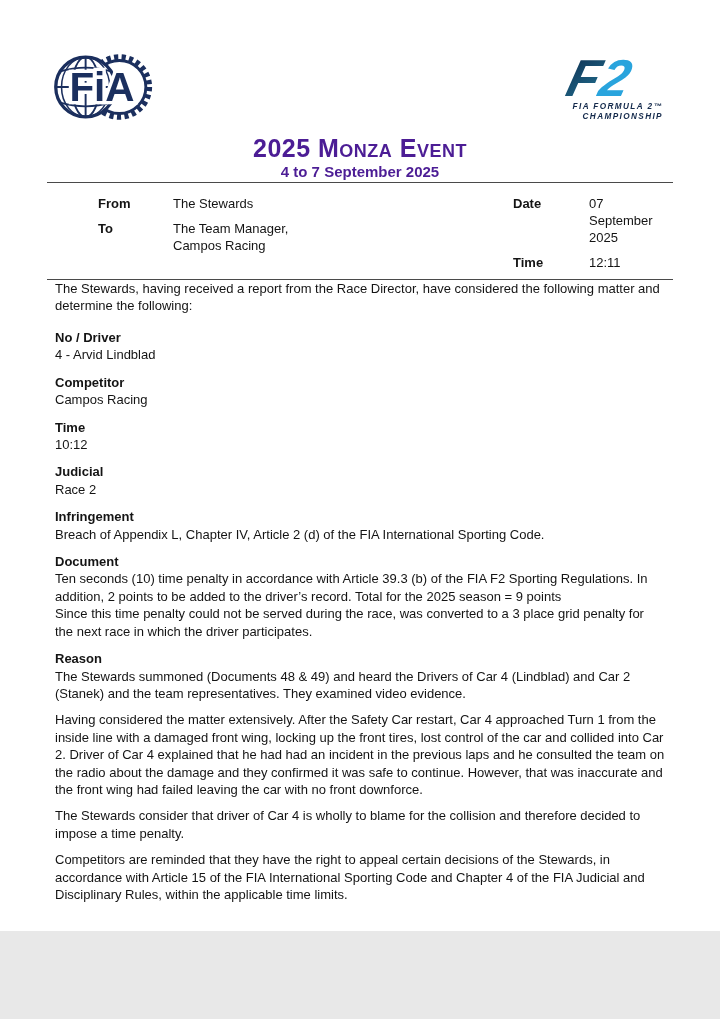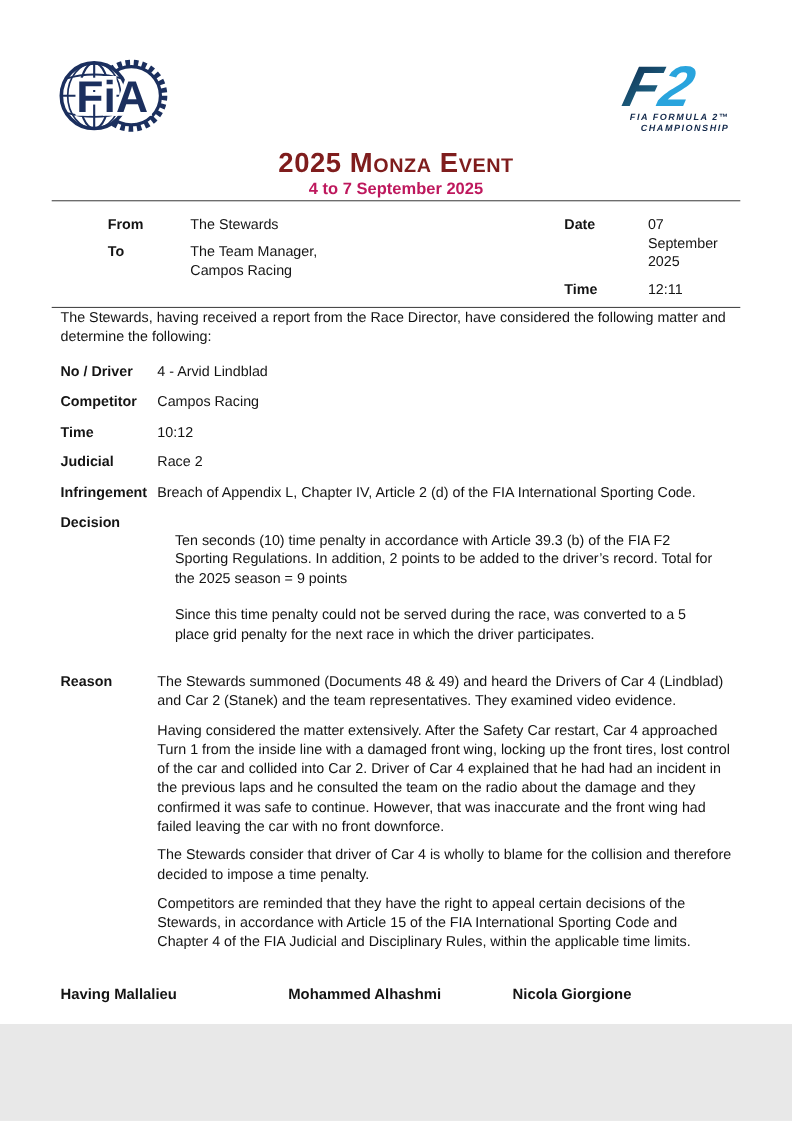--- a/index.html
+++ b/index.html
@@ -14,42 +14,42 @@
     padding:0 55px;
     overflow:hidden;
   }
   
   .masthead{display:flex;justify-content:space-between;align-items:flex-start;padding-top:48px;height:80px;}
   .fia-logo{width:106px;height:78px;margin-left:-6px;}
   .f2-logo{width:128px;height:70px;margin-top:4px;margin-right:-2px;}
   .title-block{text-align:center;margin-top:6px;}
   .doc-title{
     margin:0;font-size:25px;font-weight:bold;letter-spacing:.5px;
-    font-variant:small-caps;line-height:28px;color:#7f1d1d;
+    font-variant:small-caps;line-height:28px;color:#4c1d95;
   }
-  .doc-subtitle{font-size:15px;font-weight:bold;line-height:20px;color:#be185d;text-align:center;}
+  .doc-subtitle{font-size:15px;font-weight:bold;line-height:20px;color:#4c1d95;text-align:center;}
   hr.rule{border:none;border-top:1.2px solid #4a4a4a;margin:0 -8px;}
   .rule-top{margin-top:21px;}
   .rule-bottom{margin-top:13px;}
   
   .meta{display:flex;margin-top:12px;font-size:13px;line-height:17px;}
   .meta-left{width:415px;}
   .meta-right{flex:1;}
   .meta-row{display:flex;margin-bottom:8px;padding-left:43px;}
   .meta-left .meta-label{width:75px;font-weight:bold;flex:none;}
   .meta-right .meta-label{width:76px;font-weight:bold;flex:none;}
   .meta-value{white-space:pre-line;}
   
   .intro{margin:0 0 0 0;font-size:13px;line-height:17px;}
   
   .fields{margin-top:15px;font-size:13px;line-height:17.4px;}
-  .field-row{display:flex;margin-bottom:10px;}
+  .field-row{display:flex;margin-bottom:10px;flex-direction:column;}
   .field-label{width:88px;flex:none;font-weight:bold;}
   .field-value{flex:1;}
-  .field-value p{margin:16px;}
+  .field-value p{margin:0;}
   .field-value.spaced p{margin:0 0 9px 0;}
   .field-value.spaced p:last-child{margin-bottom:0;}
   
   .signatures{display:flex;margin-top:32px;font-size:13.5px;font-weight:bold;}
   .sig{flex:none;}
   .sig-1{width:207px;}
   .sig-2{width:204px;}
   .closing{margin-top:20px;font-size:13.5px;font-weight:bold;}
   text{font-family:"Liberation Sans", sans-serif;}
 </style>
@@ -141,24 +141,24 @@
     </div>
     <div class="field-row">
       <span class="field-label">Judicial</span>
       <span class="field-value">Race 2</span>
     </div>
     <div class="field-row">
       <span class="field-label">Infringement</span>
       <span class="field-value">Breach of Appendix L, Chapter IV, Article 2 (d) of the FIA International Sporting Code.</span>
     </div>
     <div class="field-row">
-      <span class="field-label">Decision</span>
+      <span class="field-label">Document</span>
       <span class="field-value">
         <p>Ten seconds (10) time penalty in accordance with Article 39.3 (b) of the FIA F2 Sporting Regulations. In addition, 2 points to be added to the driver’s record. Total for the 2025 season = 9 points</p>
-        <p>Since this time penalty could not be served during the race, was converted to a 5 place grid penalty for the next race in which the driver participates.</p>
+        <p>Since this time penalty could not be served during the race, was converted to a 3 place grid penalty for the next race in which the driver participates.</p>
       </span>
     </div>
     <div class="field-row">
       <span class="field-label">Reason</span>
       <span class="field-value spaced">
         <p>The Stewards summoned (Documents 48 &amp; 49) and heard the Drivers of Car 4 (Lindblad) and Car 2 (Stanek) and the team representatives. They examined video evidence.</p>
         <p>Having considered the matter extensively. After the Safety Car restart, Car 4 approached Turn 1 from the inside line with a damaged front wing, locking up the front tires, lost control of the car and collided into Car 2. Driver of Car 4 explained that he had had an incident in the previous laps and he consulted the team on the radio about the damage and they confirmed it was safe to continue. However, that was inaccurate and the front wing had failed leaving the car with no front downforce.</p>
         <p>The Stewards consider that driver of Car 4 is wholly to blame for the collision and therefore decided to impose a time penalty.</p>
         <p>Competitors are reminded that they have the right to appeal certain decisions of the Stewards, in accordance with Article 15 of the FIA International Sporting Code and Chapter 4 of the FIA Judicial and Disciplinary Rules, within the applicable time limits.</p>
       </span>

